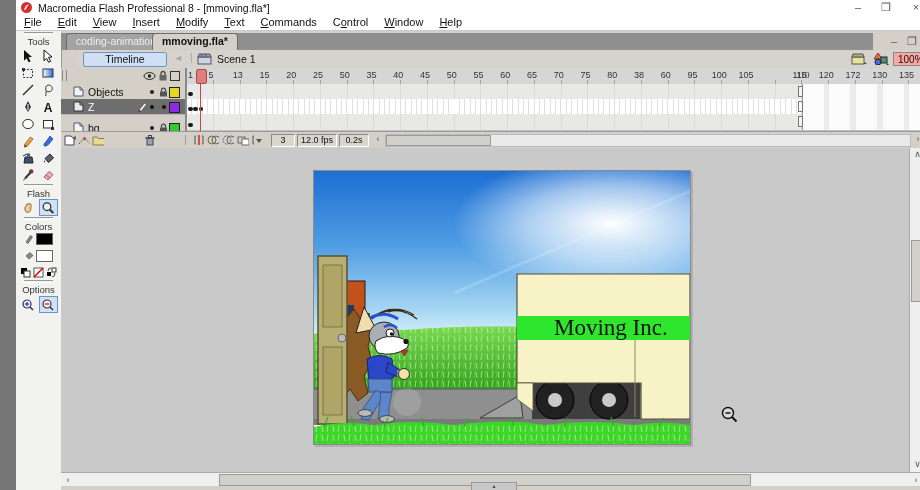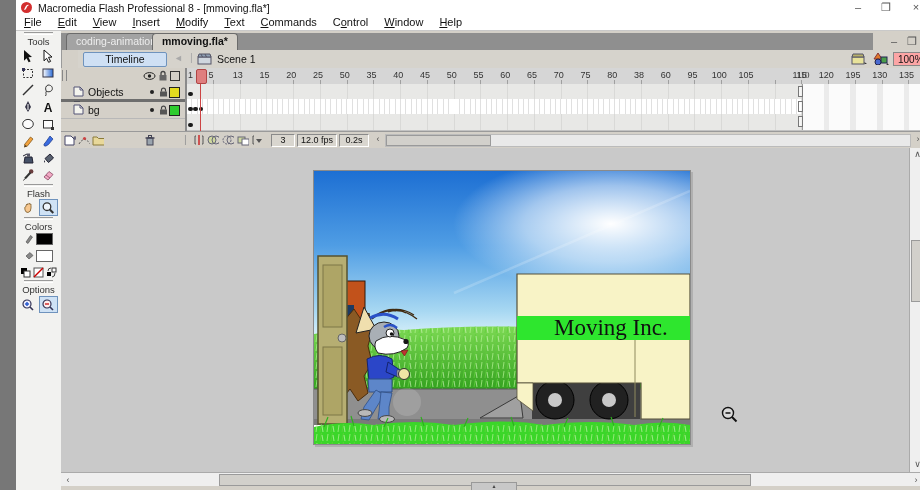--- a/index.html
+++ b/index.html
@@ -333,21 +333,21 @@
           </svg>
         <span class="lname">Z</span>
         <svg class="abs" style="left:76px;top:2px" width="11" height="11">
             <path d="M2,9 L7.5,2 L9.5,3.6 L4,10.5 Z" fill="#f5f0e0" stroke="#333" stroke-width=".6"></path>
             <path d="M2,9 L4,10.5 L1.5,11 Z" fill="#333"></path>
           </svg>
         <span class="dot" style="left:89px;background:#111"></span>
         <span class="dot" style="left:101px;background:#111"></span>
         <span class="swatch" style="background: rgb(138, 43, 226);"></span>
       </div>
-      <div class="tl-row" style="top:34px;height:16px">
+      <div class="tl-row" style="top:52px;height:16px">
         <svg class="abs" style="left:11px;top:2px" width="13" height="11">
             <path d="M2,1 L8,1 L11,4 L11,10 L2,10 Z" fill="#f4f4ee" stroke="#557"></path>
             <path d="M8,1 L8,4 L11,4" fill="none" stroke="#557"></path>
           </svg>
         <span class="lname">bg</span>
         <span class="dot" style="left:89px"></span>
         <svg class="abs" style="left:98px;top:3px" width="9" height="10">
             <rect x="1" y="4.5" width="7" height="5" fill="#555"></rect>
             <path d="M2.5,4.5 V3 Q2.5,1.2 4.5,1.2 Q6.5,1.2 6.5,3 V4.5" fill="none" stroke="#444" stroke-width="1.2"></path>
           </svg>
@@ -376,21 +376,21 @@
           <div class="rlabel" style="left: 398.6px; transform: translateX(-50%);">75</div>
           <div class="rlabel" style="left: 425.35px; transform: translateX(-50%);">80</div>
           <div class="rlabel" style="left: 452.1px; transform: translateX(-50%);">38</div>
           <div class="rlabel" style="left: 478.85px; transform: translateX(-50%);">60</div>
           <div class="rlabel" style="left: 505.6px; transform: translateX(-50%);">95</div>
           <div class="rlabel" style="left: 532.35px; transform: translateX(-50%);">100</div>
           <div class="rlabel" style="left: 559.1px; transform: translateX(-50%);">105</div>
           <div class="rlabel" style="left: 616px; transform: translateX(-50%); font-family: Liberation Serif, serif;">110</div>
           <div class="rlabel" style="left: 612.6px; transform: translateX(-50%);">115</div>
           <div class="rlabel" style="left: 639.35px; transform: translateX(-50%);">120</div>
-          <div class="rlabel" style="left: 666.1px; transform: translateX(-50%);">195</div>
+          <div class="rlabel" style="left: 666.1px; transform: translateX(-50%);">172</div>
           <div class="rlabel" style="left: 692.85px; transform: translateX(-50%);">130</div>
           <div class="rlabel" style="left: 719.6px; transform: translateX(-50%);">135</div>
         </div>
       <div class="frow" style="top:16px;height:15px">
         <div class="span-gray" style="width: 615.25px;"></div>
         <span class="kf" style="left:1px"></span>
         <span class="endrect" style="left: 610.6px;"></span>
       </div>
       <div class="frow" style="top:31px;height:15px">
         <div class="span-white" style="width: 615.25px;"></div>

